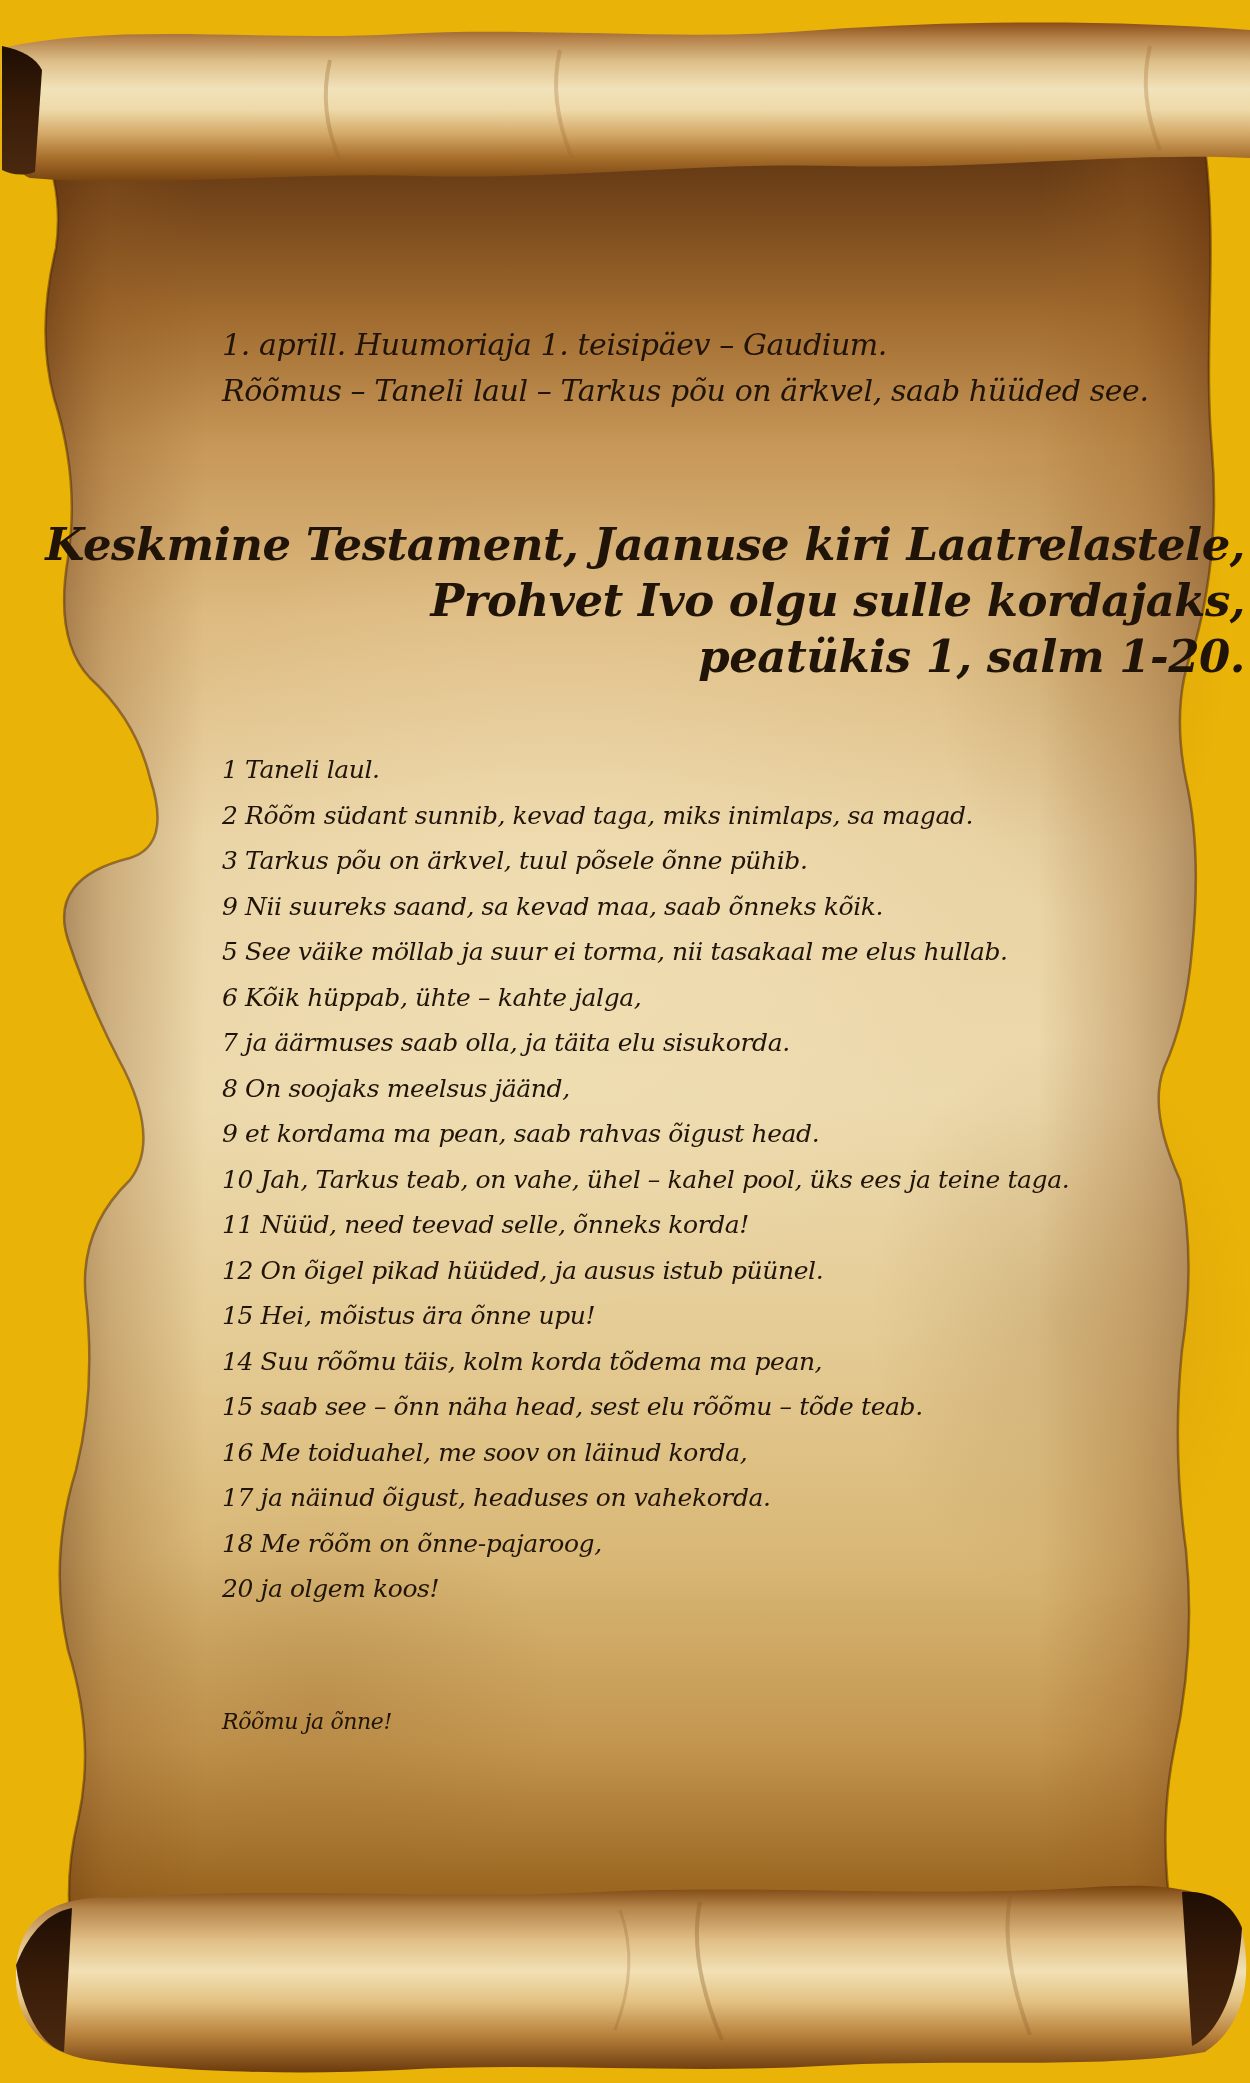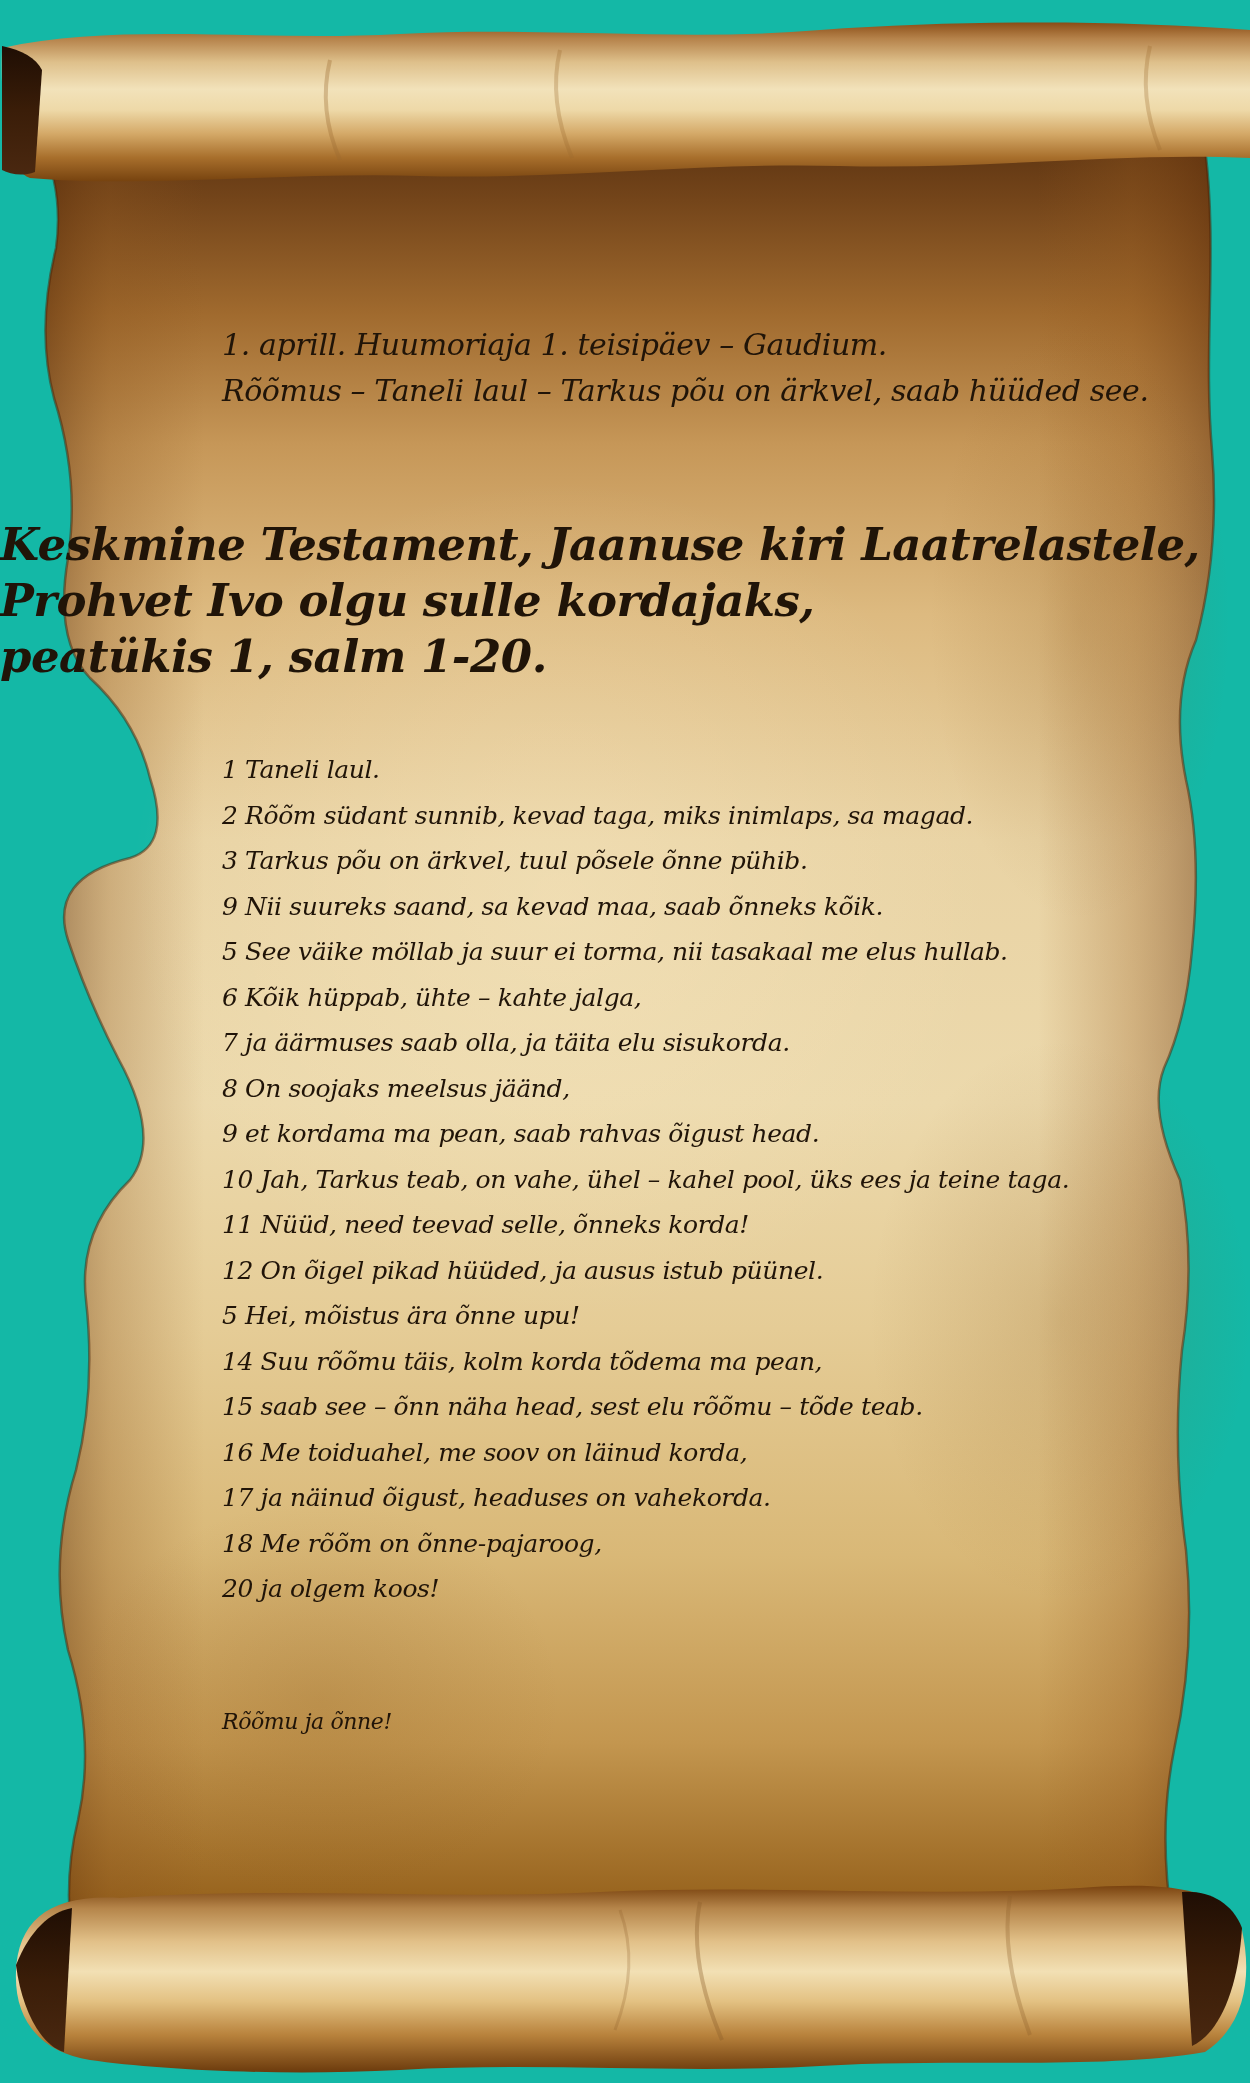--- a/index.html
+++ b/index.html
@@ -1,34 +1,35 @@
 <!DOCTYPE html>
 <html><head>
 <meta charset="utf-8">
 <style>
   html,body{margin:0;padding:0;background:#ffffff;}
   .stage{
     position:relative;
     width:1250px;height:2083px;
-    background:#14b8a6;
+    background:#eab308;
     overflow:hidden;
     font-family:"DejaVu Serif","Liberation Serif",serif;
   }
   .scroll-art{position:absolute;left:0;top:0;width:1250px;height:2083px;}
   .text-layer{position:absolute;left:0;top:0;width:1250px;height:2083px;color:#201408;}
   .hdr{
     position:absolute;left:222px;top:322px;
     font-style:italic;font-size:30px;line-height:46px;letter-spacing:-0.4px;
     white-space:nowrap;
   }
   .ttl{
     position:absolute;left:0;top:517px;width:1236px;
-    text-align:left;
+    text-align:right;
     font-style:italic;font-weight:700;font-size:45px;line-height:56px;letter-spacing:-0.5px;
     white-space:nowrap;
+    padding-left:9px;
   }
   .verses{
     position:absolute;left:222px;top:747px;
     font-style:italic;font-size:25px;line-height:45.5px;letter-spacing:-0.4px;
     white-space:nowrap;
   }
   .closing{
     position:absolute;left:222px;top:1699px;
     font-style:italic;font-size:22px;line-height:46px;letter-spacing:-0.4px;
     white-space:nowrap;
@@ -165,21 +166,21 @@
       <div class="line">3 Tarkus põu on ärkvel, tuul põsele õnne pühib.</div>
       <div class="line">9 Nii suureks saand, sa kevad maa, saab õnneks kõik.</div>
       <div class="line">5 See väike möllab ja suur ei torma, nii tasakaal me elus hullab.</div>
       <div class="line">6 Kõik hüppab, ühte – kahte jalga,</div>
       <div class="line">7 ja äärmuses saab olla, ja täita elu sisukorda.</div>
       <div class="line">8 On soojaks meelsus jäänd,</div>
       <div class="line">9 et kordama ma pean, saab rahvas õigust head.</div>
       <div class="line">10 Jah, Tarkus teab, on vahe, ühel – kahel pool, üks ees ja teine taga.</div>
       <div class="line">11 Nüüd, need teevad selle, õnneks korda!</div>
       <div class="line">12 On õigel pikad hüüded, ja ausus istub püünel.</div>
-      <div class="line">5 Hei, mõistus ära õnne upu!</div>
+      <div class="line">15 Hei, mõistus ära õnne upu!</div>
       <div class="line">14 Suu rõõmu täis, kolm korda tõdema ma pean,</div>
       <div class="line">15 saab see – õnn näha head, sest elu rõõmu – tõde teab.</div>
       <div class="line">16 Me toiduahel, me soov on läinud korda,</div>
       <div class="line">17 ja näinud õigust, headuses on vahekorda.</div>
       <div class="line">18 Me rõõm on õnne-pajaroog,</div>
       <div class="line">20 ja olgem koos!</div>
     </div>
 
     <div class="closing">Rõõmu ja õnne!</div>
 

